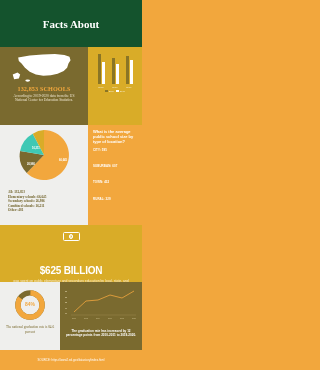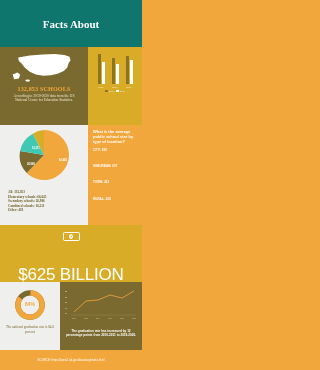--- a/index.html
+++ b/index.html
@@ -7,21 +7,21 @@
   body {
     font-family:"Liberation Sans", sans-serif;
     background:#f2a73d;
     overflow:hidden;
     position:relative;
   }
   .page { width:142px; height:370px; position:relative; }
 
   
   .header {
-    height:47px; background:#0f766e;
+    height:47px; background:#14532d;
     display:flex; align-items:center; justify-content:center;
   }
   .header h1 {
     font-family:"Liberation Serif", serif;
     font-weight:bold; color:#ffffff;
     font-size:11px; line-height:12px; text-align:center;
   }
 
   
   .band1 { display:flex; height:78px; }
@@ -126,21 +126,21 @@
     display:flex; align-items:center; justify-content:center;
   }
   .money-icon i {
     width:4.6px; height:4.6px; border-radius:50%;
     border:.8px solid #ffffff; font-style:normal;
     font-size:3.4px; color:#ffffff; line-height:4px;
     display:flex; align-items:center; justify-content:center;
     font-weight:bold;
   }
   .money-amt {
-    color:#ffffff; font-weight:normal; font-size:17px;
+    color:#ffffff; font-weight:bold; font-size:10px;
     letter-spacing:-.2px; margin-bottom:3px;margin-top:24px;
   }
   .money-desc {
     color:#f7edd0; font-size:3.4px; line-height:4.4px;
   }
 
   
   .band4 { display:flex; height:68px; }
   .donut-panel {
     width:60px; background:#efefed;

